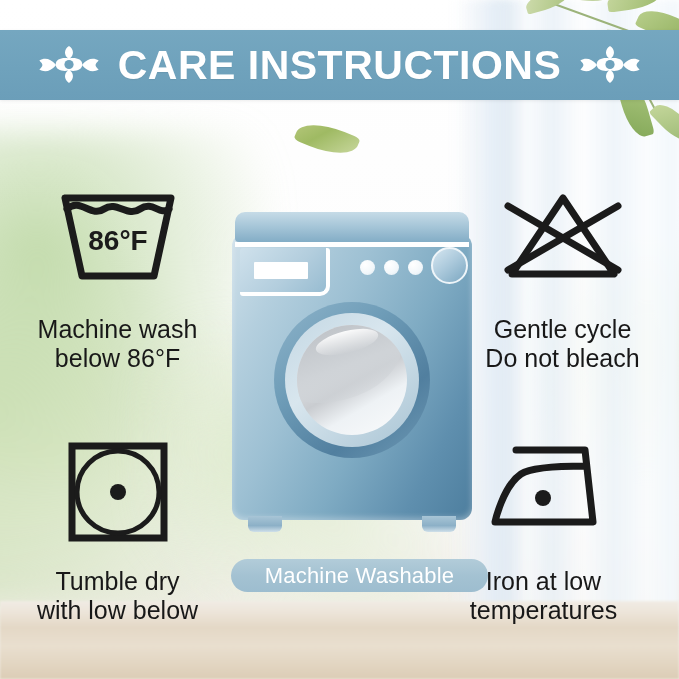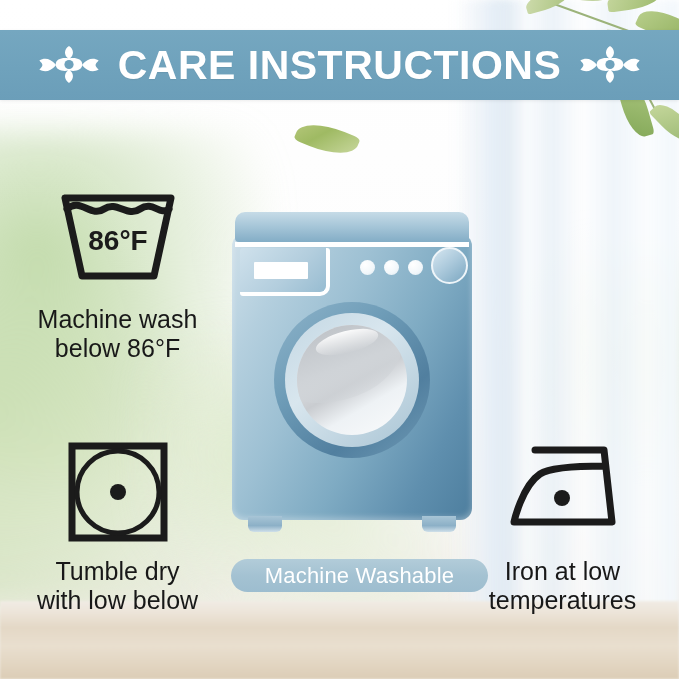--- a/index.html
+++ b/index.html
@@ -155,30 +155,30 @@
     width: 215px;
     text-align: center;
   }
   .care-item .sym {
     height: 105px;
     display: flex;
     align-items: flex-start;
     justify-content: center;
   }
   .care-item .caption {
-    margin-top: 12px;
+    margin-top: 22px;
     font-size: 25px;
     line-height: 1.16;
     color: #181818;
     white-space: pre-line;
   }
   #item-wash    { left: 10px;  top: 188px; }
   #item-bleach  { left: 455px; top: 188px; }
   #item-dry     { left: 10px;  top: 440px; }
-  #item-iron    { left: 455px; top: 440px; }
+  #item-iron    { left: 436px; top: 440px; }
 
   
   .machine {
     position: absolute;
     left: 232px; top: 212px;
     width: 240px; height: 320px;
   }
   .m-body {
     position: absolute;
     left: 0; top: 22px;
@@ -365,20 +365,31 @@
       <svg width="126" height="98" viewBox="0 0 126 98">
         <path d="M10 10 L116 10 L99 88 L27 88 Z" fill="none" stroke="#1b1b1b" stroke-width="7" stroke-linejoin="round"></path>
         <path d="M12 21 C25 9 36 30 49 21 C62 12 72 30 85 21 C98 12 104 28 114 21" fill="none" stroke="#1b1b1b" stroke-width="7" stroke-linecap="round"></path>
         <text x="63" y="62" text-anchor="middle" font-family="Liberation Sans, sans-serif" font-size="28" font-weight="bold" fill="#1b1b1b">86°F</text>
       </svg>
     </div>
     <div class="caption">Machine wash
 below 86°F</div>
   </div>
 
+  <div class="care-item" id="item-bleach">
+    <div class="sym">
+      <svg width="126" height="98" viewBox="0 0 126 98">
+        <path d="M63 10 L114 86 L12 86 Z" fill="none" stroke="#1b1b1b" stroke-width="7" stroke-linejoin="round"></path>
+        <line x1="8" y1="18" x2="118" y2="82" stroke="#1b1b1b" stroke-width="7" stroke-linecap="round"></line>
+        <line x1="118" y1="18" x2="8" y2="82" stroke="#1b1b1b" stroke-width="7" stroke-linecap="round"></line>
+      </svg>
+    </div>
+    <div class="caption">Gentle cycle
+Do not bleach</div>
+  </div>
 
   <div class="care-item" id="item-dry">
     <div class="sym">
       <svg width="104" height="104" viewBox="0 0 104 104">
         <rect x="6" y="6" width="92" height="92" fill="none" stroke="#1b1b1b" stroke-width="7"></rect>
         <circle cx="52" cy="52" r="41" fill="none" stroke="#1b1b1b" stroke-width="5"></circle>
         <circle cx="52" cy="52" r="8" fill="#1b1b1b"></circle>
       </svg>
     </div>
     <div class="caption">Tumble dry

